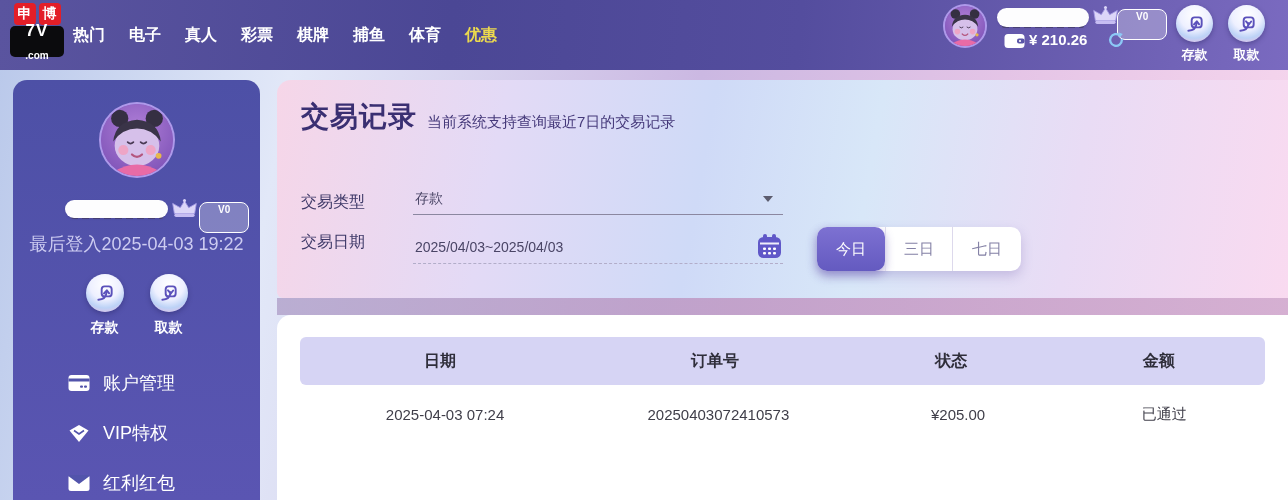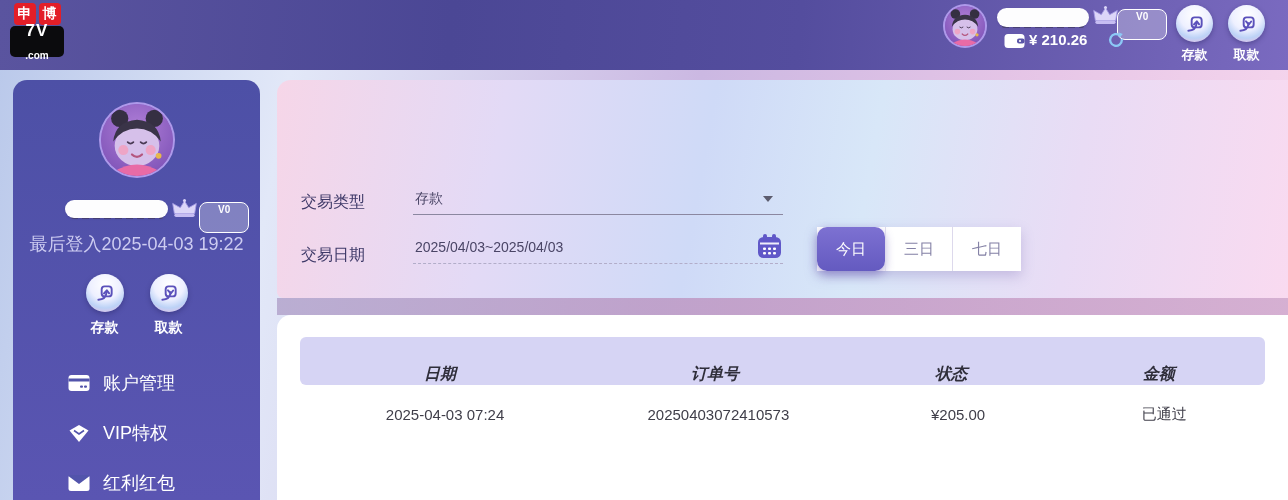--- a/index.html
+++ b/index.html
@@ -67,44 +67,44 @@
   .sb-item-lbl { color:#fff; font-size:18px; }
 
   
   .filter-card { position:absolute; left:277px; top:80px; right:0; height:218px;
     border-radius:14px 0 0 6px;
     background:linear-gradient(100deg,#f6d6e8 0%,#e3daf6 22%,#cfdaf7 42%,#d8e7f8 58%,#e9dcf5 78%,#f9daf0 100%); }
   .title-row { position:absolute; left:24px; top:18px; display:flex; align-items:flex-end; }
   .page-title { font-size:28px; font-weight:bold; color:#3a2f72; letter-spacing:1px; }
   .page-subtitle { font-size:15px; color:#45397a; margin-left:10px; padding-bottom:4px; }
   .f-label { position:absolute; left:24px; font-size:16px; color:#3e3968; }
-  .f-label-type { top:112px; } .f-label-date { top:165px; }
+  .f-label-type { top:112px; } .f-label-date { top:152px; }
   .f-field { position:absolute; left:136px; width:370px; height:31px; font-size:14px; color:#4a4566; cursor:pointer; }
   .f-field-type { top:104px; border-bottom:1px solid #8b87a0; }
   .f-field-date { top:153px; border-bottom:1px dashed #b2adc9; }
   .f-value { position:absolute; left:2px; top:6px; }
   .dd-arrow { position:absolute; right:10px; top:12px; width:0; height:0;
     border-left:5px solid transparent; border-right:5px solid transparent; border-top:6px solid #5c5c6e; }
   .cal-ico { position:absolute; right:0px; top:0px; cursor:pointer; }
 
   .range-tabs { position:absolute; left:540px; top:147px; display:flex; height:44px;
-    background:#fff; border-radius:0; box-shadow:0 5px 12px rgba(110,90,170,.28); }
+    background:#fff; border-radius:10px; box-shadow:0 5px 12px rgba(110,90,170,.28); }
   .range-tab { width:68px; height:44px; line-height:44px; text-align:center; font-size:15px;
     color:#8582a6; cursor:pointer; background:transparent; }
   .range-tab.mid { border-left:1px solid #ddd9ec; border-right:1px solid #ddd9ec; }
   .range-tab.active { background:linear-gradient(180deg,#7d71d2,#645ac0); color:#fff; border-radius:10px;
     box-shadow:0 4px 10px rgba(90,70,170,.45); }
 
   .cards-gap { position:absolute; left:277px; right:0; top:298px; height:17px;
     background:linear-gradient(90deg,#b0a0c9 0%,#bf9cc5 45%,#cda6cb 100%); opacity:.8; }
 
   
   .table-card { position:absolute; left:277px; top:315px; right:0; bottom:0; background:#ffffff; border-radius:14px 0 0 0; }
   .tbl-head { position:absolute; left:23px; right:23px; top:22px; height:48px;
-    background:#d6d4f4; border-radius:6px; display:flex; align-items:flex-end;font-style:italic; }
+    background:#d6d4f4; border-radius:6px; display:flex; align-items:center; }
   .tbl-row { position:absolute; left:29px; right:23px; top:70px; height:58px; display:flex; align-items:center; }
   .col { text-align:center; }
   .c1 { width:29%; } .c2 { width:28%; } .c3 { width:22%; } .c4 { width:21%; }
   .tbl-head .col { font-size:16px; font-weight:600; color:#2f2e3a; }
   .tbl-row .col { font-size:15px; color:#3f3e49; }
 </style>
 </head>
 <body>
 
 <div class="topbar">
@@ -112,20 +112,30 @@
     <div class="logo-badges">
       <div class="logo-badge">申</div>
       <div class="logo-badge">博</div>
     </div>
     <div class="logo-box">
       <div class="logo-7v">7V</div>
       <div class="logo-com">.com</div>
     </div>
   </div>
 
+  <div class="topnav">
+    <div class="nav-item">热门</div>
+    <div class="nav-item">电子</div>
+    <div class="nav-item">真人</div>
+    <div class="nav-item">彩票</div>
+    <div class="nav-item">棋牌</div>
+    <div class="nav-item">捕鱼</div>
+    <div class="nav-item">体育</div>
+    <div class="nav-item active">优惠</div>
+  </div>
 
   <div class="avatar-ring avatar-sm">
     <svg viewBox="0 0 100 100" width="40" height="40">
       <defs>
           <radialGradient id="avbg1" cx="50%" cy="35%" r="75%">
         <stop offset="0%" stop-color="#b07fd8"></stop>
             <stop offset="100%" stop-color="#7a4fb4"></stop>
           </radialGradient>
         </defs>
       <circle cx="50" cy="50" r="50" fill="url(#avbg1)"></circle>
@@ -259,20 +269,24 @@
       <svg width="22" height="18" viewBox="0 0 22 18">
         <rect x="0.5" y="1" width="21" height="16" rx="2.5" fill="#ffffff"></rect>
         <path d="M1 2.5 L11 10 L21 2.5 L21 1 L1 1 Z" fill="#5254ab"></path>
       </svg>
       <div class="sb-item-lbl">红利红包</div>
     </div>
   </div>
 </div>
 
 <div class="filter-card">
+  <div class="title-row">
+    <div class="page-title">交易记录</div>
+    <div class="page-subtitle">当前系统支持查询最近7日的交易记录</div>
+  </div>
 
   <div class="f-label f-label-type">交易类型</div>
   <div class="f-field f-field-type">
     <span class="f-value">存款</span>
     <span class="dd-arrow"></span>
   </div>
 
   <div class="f-label f-label-date">交易日期</div>
   <div class="f-field f-field-date">
     <span class="f-value">2025/04/03~2025/04/03</span>

